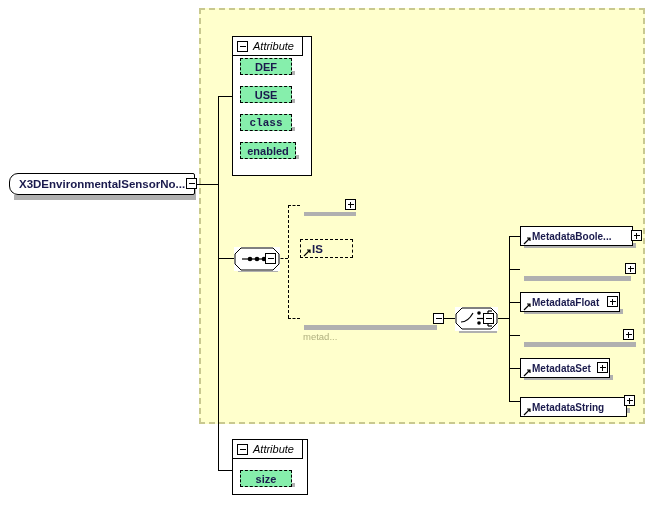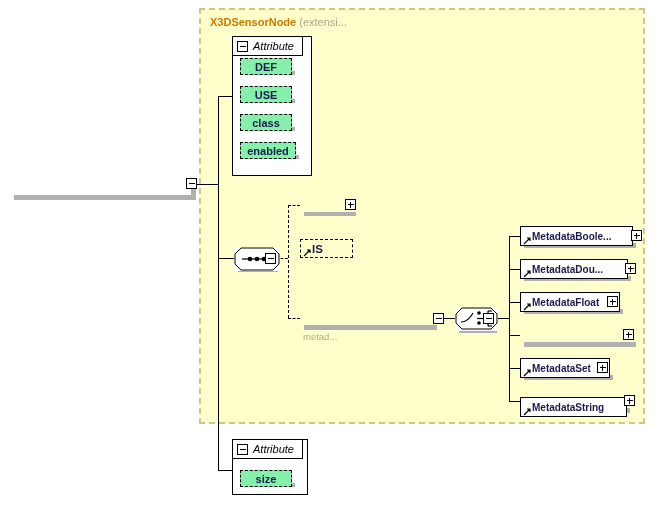--- a/index.html
+++ b/index.html
@@ -227,24 +227,20 @@
     position: absolute;
     inset: 0;
   }
 </style>
 </head>
 <body>
 
 <div id="canvas">
 
   <div class="ext-region"></div>
-  <div class="ext-title">
-    <span>X3DSensorNode</span>
-    <span class="ext-sub">(extensi...</span>
-  </div>
 
   <div class="line-h" style="left:197px; top:184px; width:22px;"></div>
 
   <div class="line-v" style="left:218px; top:96px; height:375px;"></div>
 
   <div class="line-h" style="left:218px; top:96px; width:14px;"></div>
 
   <div class="line-h" style="left:218px; top:258px; width:16px;"></div>
 
   <div class="line-h" style="left:218px; top:470px; width:14px;"></div>
@@ -261,40 +257,43 @@
   <div class="line-v" style="left:509px; top:236px; height:166px;"></div>
   <div class="line-h" style="left:509px; top:236px; width:11px;"></div>
   <div class="line-h" style="left:509px; top:269px; width:11px;"></div>
   <div class="line-h" style="left:509px; top:302px; width:11px;"></div>
   <div class="line-h" style="left:509px; top:335px; width:11px;"></div>
   <div class="line-h" style="left:509px; top:368px; width:11px;"></div>
   <div class="line-h" style="left:509px; top:401px; width:11px;"></div>
 
   <div class="shadow" style="left:14px; top:195px; width:182px; height:5px;"></div>
   <div class="shadow" style="left:191px; top:178px; width:5px; height:22px;"></div>
+  <div class="root-node" style="left:9px; top:173px; width:186px; height:22px;">
+    <span>X3DEnvironmentalSensorNo...</span>
+  </div>
   <div class="toggle" style="left:186px; top:178px;"></div>
 
   <div class="attr-panel" style="left:232px; top:36px; width:80px; height:140px;">
     <div class="attr-header" style="width:70px;">
       <span class="toggle" style="position:relative; left:0; top:0; flex:0 0 11px; margin-right:5px;"></span>
       <span>Attribute</span>
     </div>
 
     <div class="shadow" style="left:10px; top:34px; width:52px; height:4px;"></div>
     <div class="attr-item" style="left:7px; top:21px; width:52px; height:17px;">
       <span>DEF</span>
     </div>
 
     <div class="shadow" style="left:10px; top:62px; width:52px; height:4px;"></div>
     <div class="attr-item" style="left:7px; top:49px; width:52px; height:17px;">
       <span>USE</span>
     </div>
 
     <div class="shadow" style="left:10px; top:90px; width:52px; height:4px;"></div>
-    <div class="attr-item" style="left:7px; top:77px; width:52px; height:17px;">
+    <div class="attr-item" style="left:7px; top:77px; width:52px; height:17px;font-family:Liberation Mono, monospace;">
       <span>class</span>
     </div>
 
     <div class="shadow" style="left:10px; top:118px; width:56px; height:4px;"></div>
     <div class="attr-item" style="left:7px; top:105px; width:56px; height:17px;">
       <span>enabled</span>
     </div>
   </div>
 
   <div class="shadow" style="left:304px; top:212px; width:52px; height:4px;"></div>
@@ -345,28 +344,20 @@
     <span class="ref-arrow" style="left:2px; top:9px;">
       <svg width="9" height="9" viewBox="0 0 9 9">
           <path d="M1 8 L7 2 M4 2 L7 2 L7 5" stroke="#000" stroke-width="1.2" fill="none"></path>
         </svg>
     </span>
     <span>MetadataBoole...</span>
   </div>
   <div class="toggle plus" style="left:631px; top:230px;"></div>
 
   <div class="shadow" style="left:524px; top:276px; width:107px; height:5px;"></div>
-  <div class="elem-box" style="left:520px; top:259px; width:108px; height:20px;">
-    <span class="ref-arrow" style="left:2px; top:9px;">
-      <svg width="9" height="9" viewBox="0 0 9 9">
-          <path d="M1 8 L7 2 M4 2 L7 2 L7 5" stroke="#000" stroke-width="1.2" fill="none"></path>
-        </svg>
-    </span>
-    <span>MetadataDou...</span>
-  </div>
   <div class="toggle plus" style="left:625px; top:263px;"></div>
 
   <div class="shadow" style="left:524px; top:309px; width:99px; height:5px;"></div>
   <div class="elem-box" style="left:520px; top:292px; width:100px; height:20px;">
     <span class="ref-arrow" style="left:2px; top:9px;">
       <svg width="9" height="9" viewBox="0 0 9 9">
           <path d="M1 8 L7 2 M4 2 L7 2 L7 5" stroke="#000" stroke-width="1.2" fill="none"></path>
         </svg>
     </span>
     <span>MetadataFloat</span>

